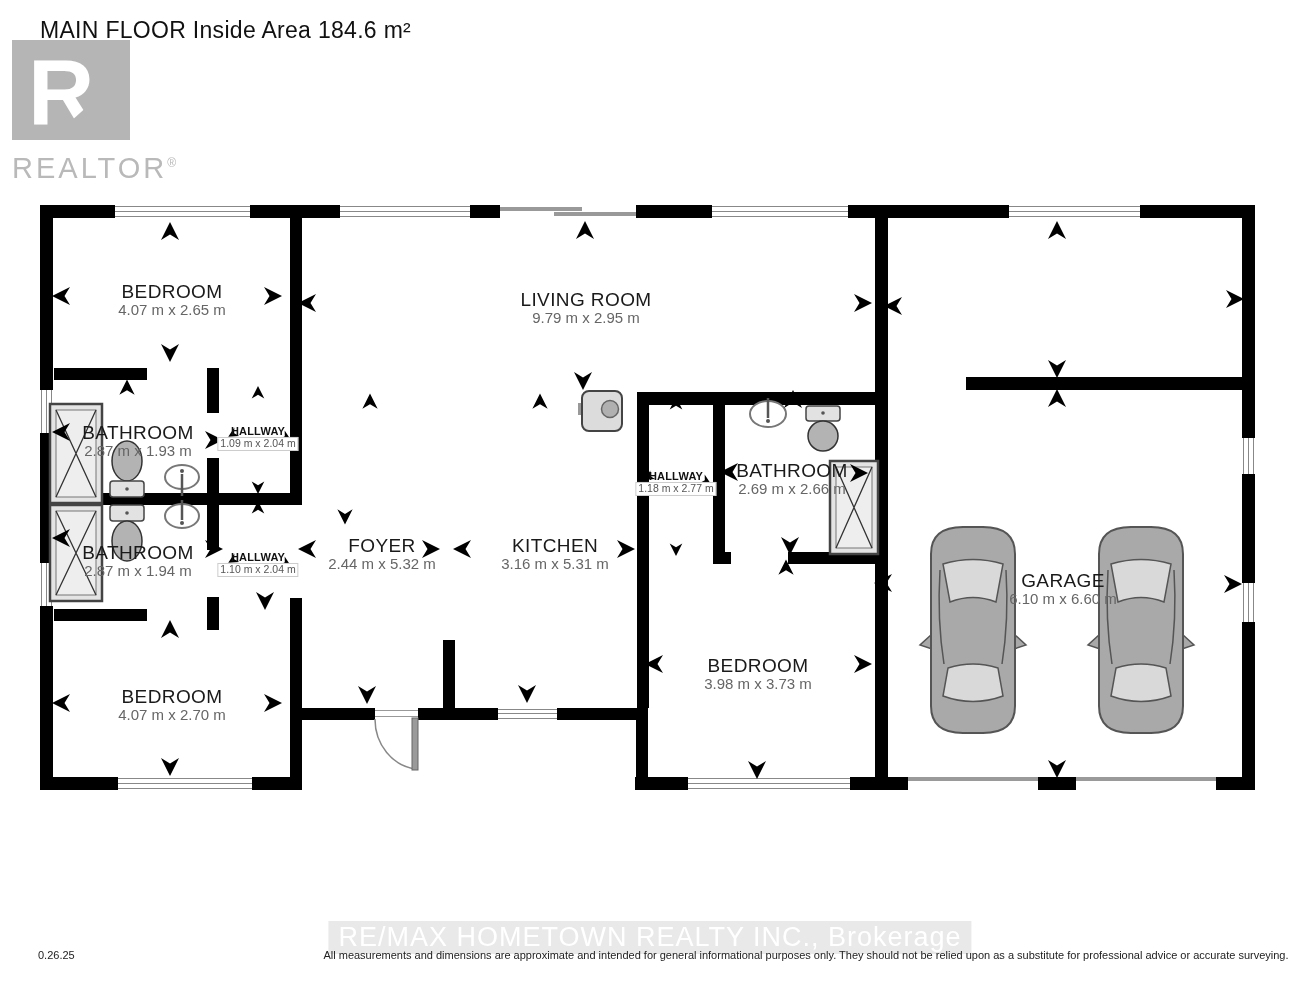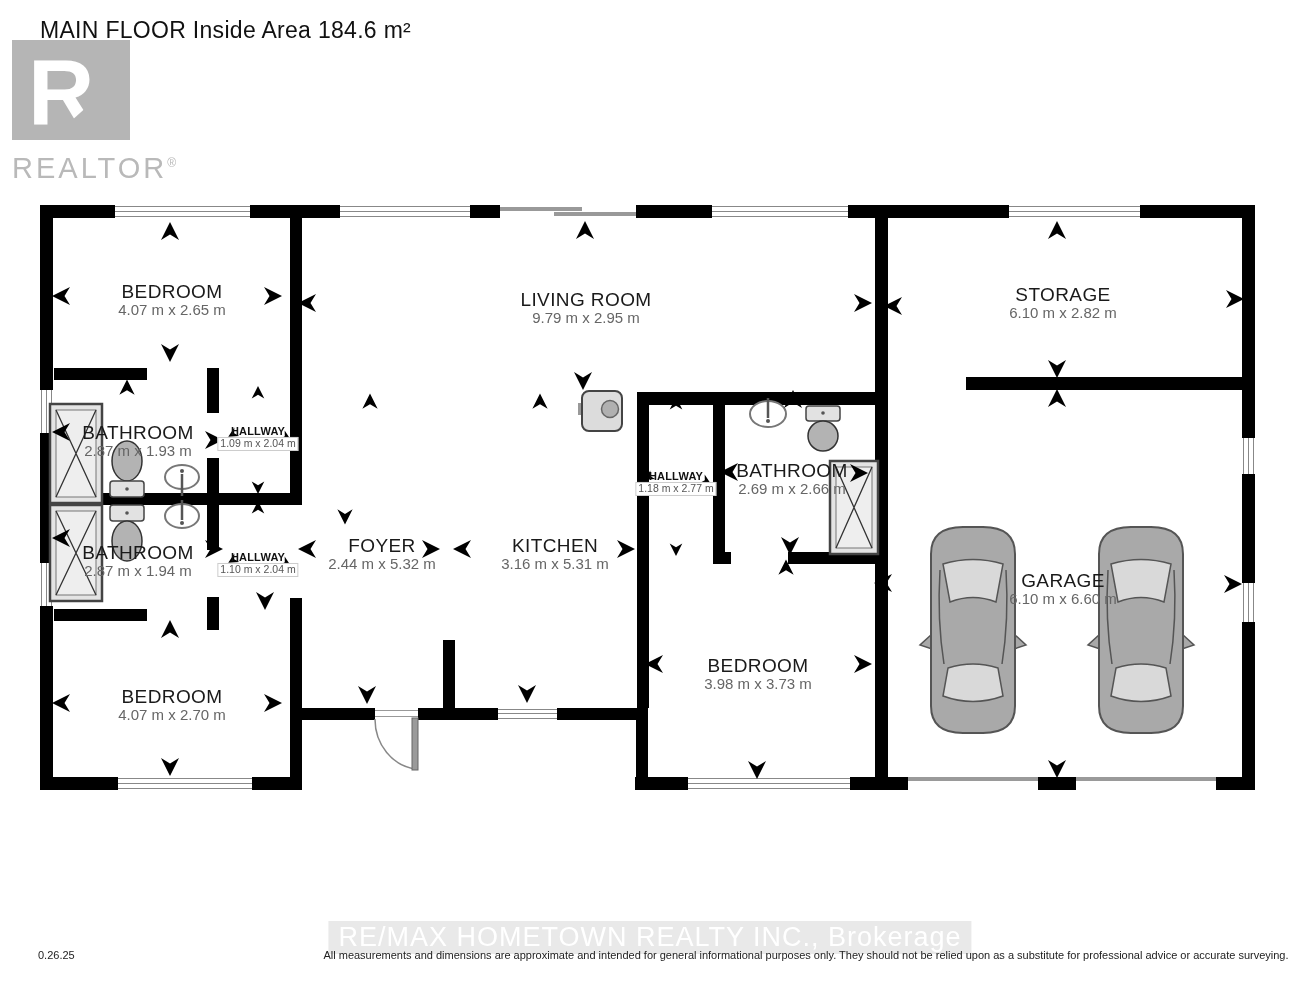--- a/index.html
+++ b/index.html
@@ -304,24 +304,20 @@
   </div>
 
   <div class="room-label" style="left:172px;top:300px">
     <div class="rname">BEDROOM</div>
       <div class="rdims">4.07 m x 2.65 m</div>
   </div>
   <div class="room-label" style="left:586px;top:308px">
     <div class="rname">LIVING ROOM</div>
       <div class="rdims">9.79 m x 2.95 m</div>
   </div>
-  <div class="room-label" style="left:1063px;top:303px">
-    <div class="rname">STORAGE</div>
-      <div class="rdims">6.10 m x 2.82 m</div>
-  </div>
   <div class="room-label" style="left:138px;top:441px">
     <div class="rname">BATHROOM</div>
       <div class="rdims">2.87 m x 1.93 m</div>
   </div>
   <div class="room-label small" style="left:258px;top:438px">
     <div class="rname">HALLWAY</div>
       <div class="rdims">1.09 m x 2.04 m</div>
   </div>
   <div class="room-label" style="left:138px;top:561px">
     <div class="rname">BATHROOM</div>

